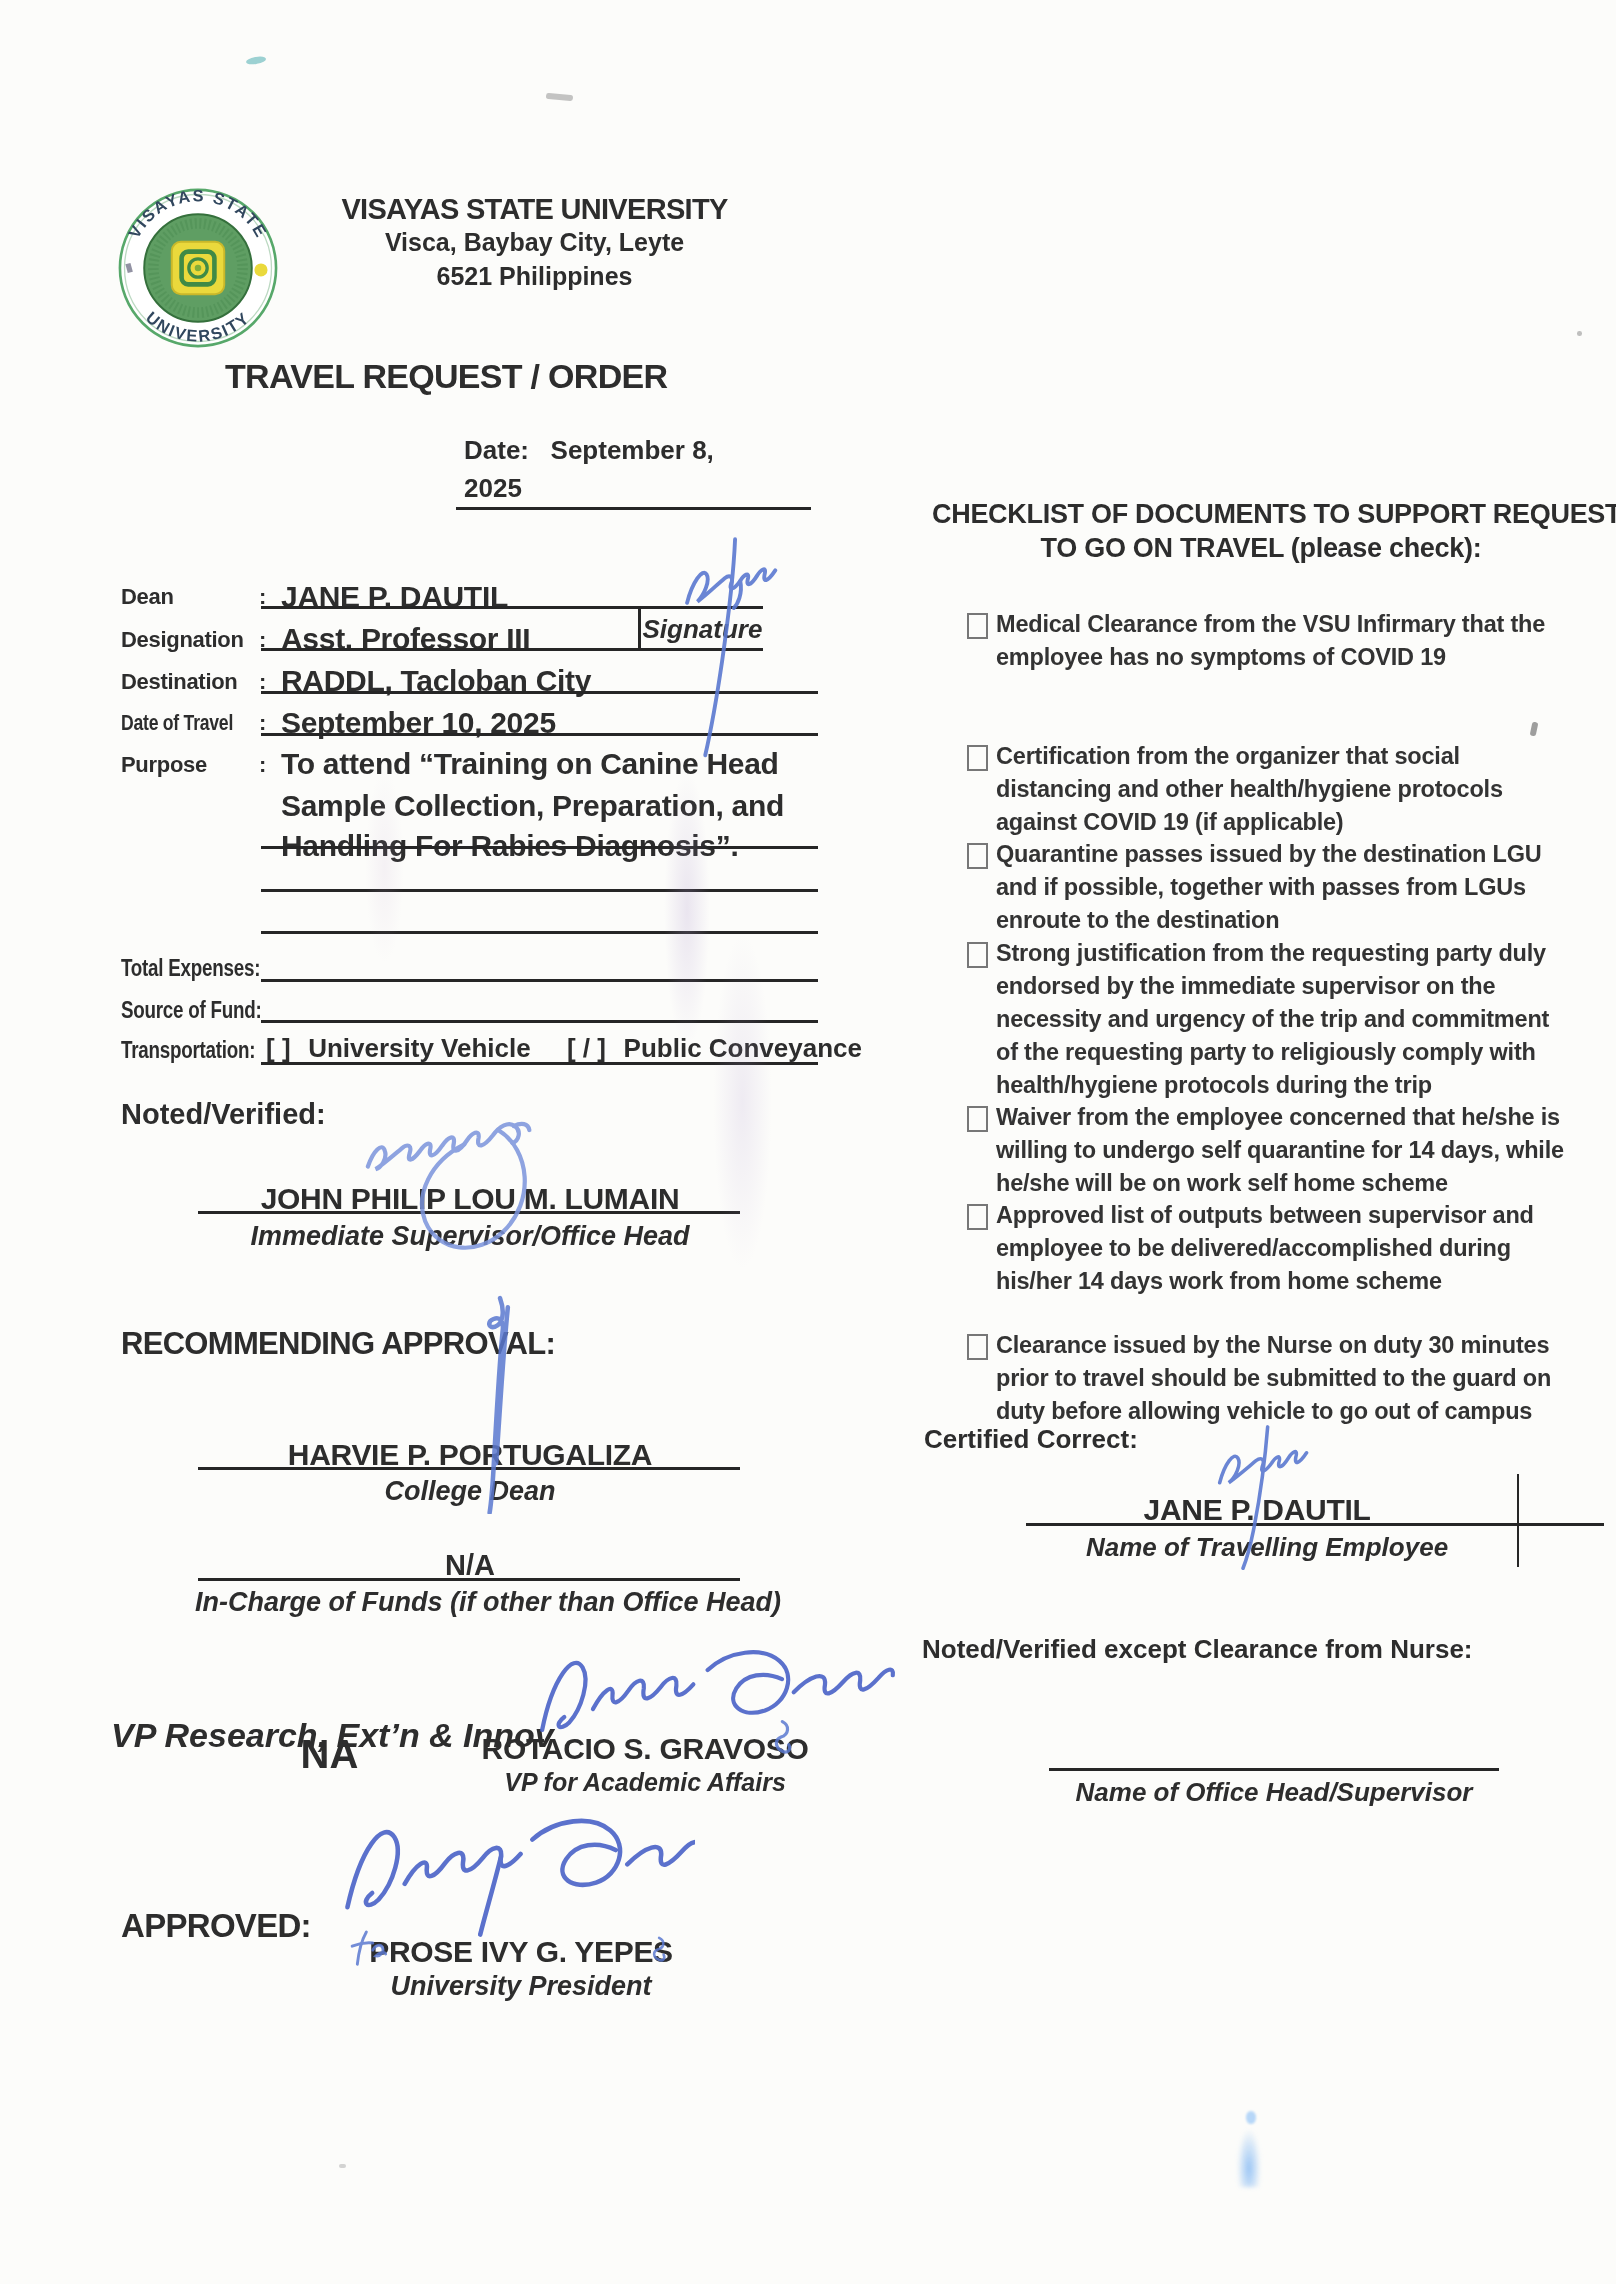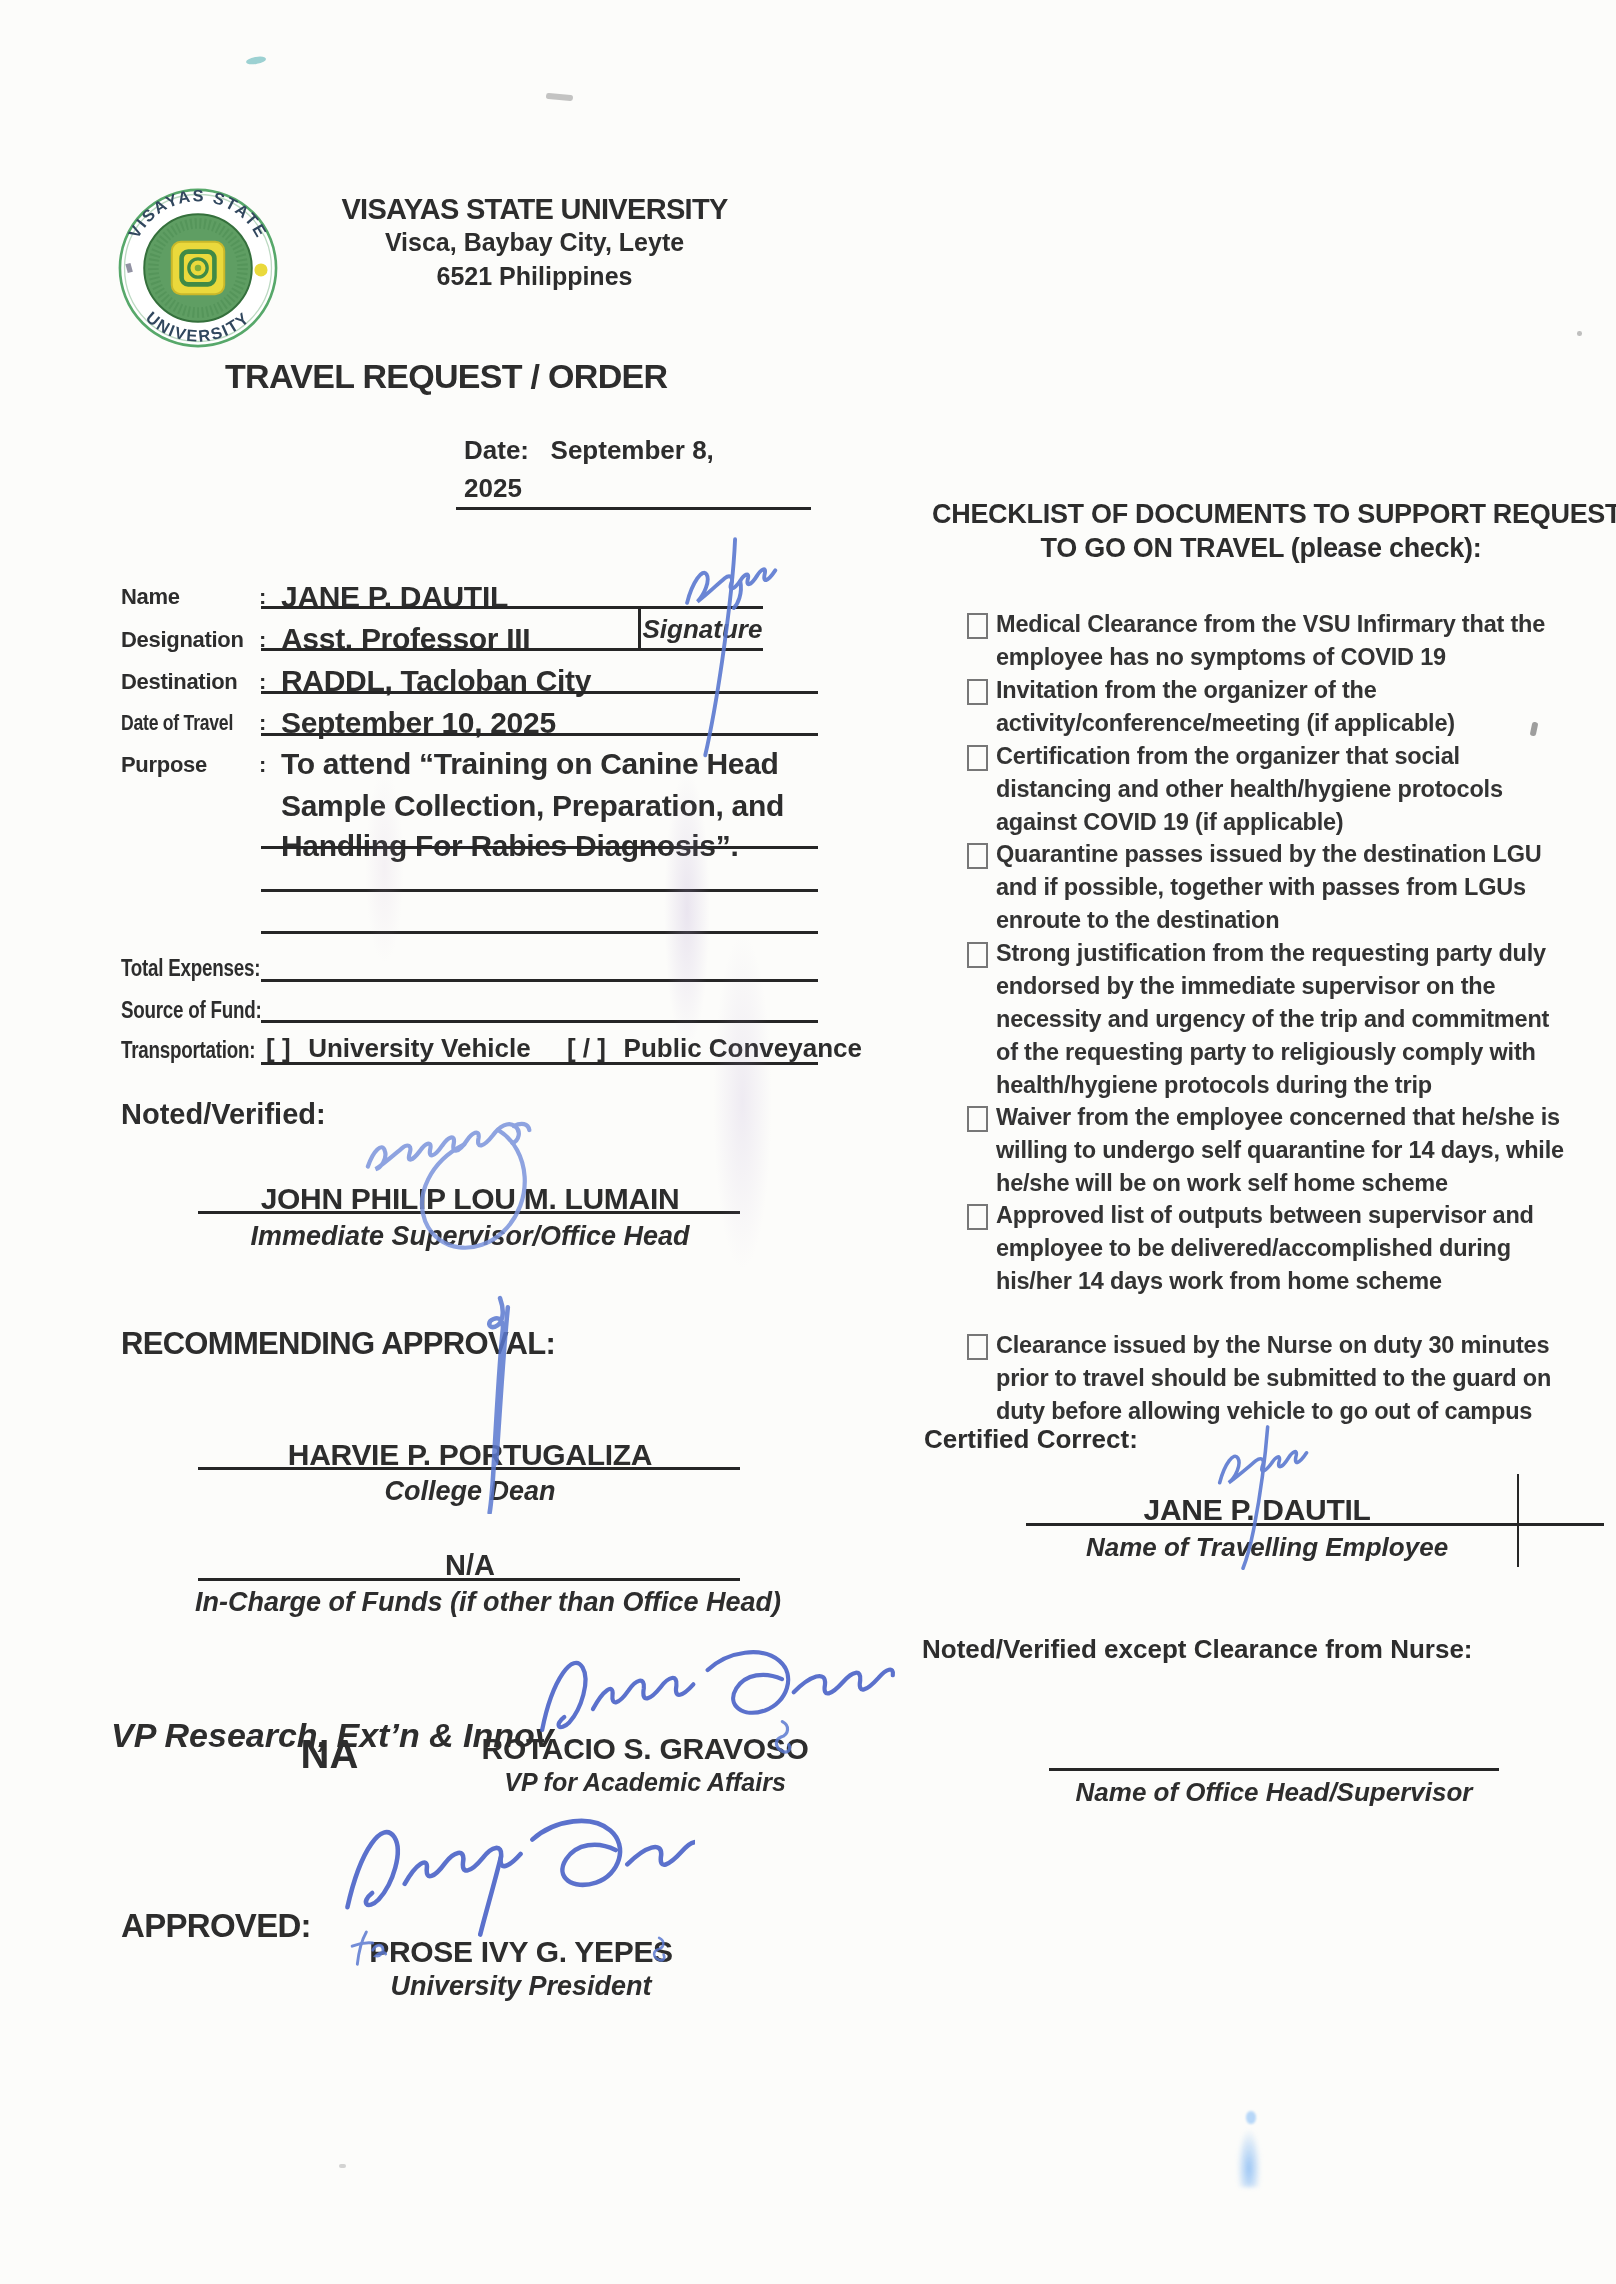--- a/index.html
+++ b/index.html
@@ -56,21 +56,21 @@
 
   <div class="abs b nw" style="left:225px;top:357px;font-size:34px;letter-spacing:-0.7px;">TRAVEL REQUEST / ORDER</div>
 
   <div class="abs b nw" style="left:464px;top:435px;font-size:26px;">
     <span>Date:</span>
     <span style="margin-left:14.3px;">September 8,</span>
   </div>
   <div class="abs b nw" style="left:464px;top:473px;font-size:26px;">2025</div>
   <div class="hline" style="left:456px;top:507px;width:355px;"></div>
 
-  <div class="abs lbl nw" style="left:121px;top:584px;">Name</div>
+  <div class="abs lbl nw" style="left:121px;top:584px;">Dean</div>
   <div class="abs lbl" style="left:259px;top:584px;">:</div>
   <div class="abs val nw" style="left:281px;top:580px;">JANE P. DAUTIL</div>
   <div class="hline" style="left:261px;top:606px;width:502px;"></div>
 
   <div class="abs lbl nw" style="left:121px;top:627px;">Designation</div>
   <div class="abs lbl" style="left:259px;top:627px;">:</div>
   <div class="abs val nw" style="left:281px;top:622px;">Asst. Professor III</div>
   <div class="hline" style="left:261px;top:648px;width:502px;"></div>
   <div class="vline" style="left:638px;top:606px;height:45px;"></div>
   <div class="abs cap ctr nw" style="left:642px;top:614px;width:121px;font-size:26px;">Signature</div>
@@ -132,25 +132,20 @@
   <div class="abs b ctr nw" style="left:280px;top:1935px;width:482px;font-size:30px;letter-spacing:-0.3px;">PROSE IVY G. YEPES</div>
   <div class="abs cap ctr nw" style="left:280px;top:1971px;width:482px;font-size:27px;">University President</div>
 
   <div class="abs b ctr nw" style="left:932px;top:499px;width:658px;font-size:27px;letter-spacing:-0.3px;">CHECKLIST OF DOCUMENTS TO SUPPORT REQUEST</div>
   <div class="abs b ctr nw" style="left:932px;top:533px;width:658px;font-size:27px;letter-spacing:-0.3px;">TO GO ON TRAVEL (please check):</div>
 
   <div class="check-item" style="top:608px;">
     <span class="cbox"></span>
     <div class="cline">Medical Clearance from the VSU Infirmary that the</div>
     <div class="cline">employee has no symptoms of COVID 19</div>
-  </div>
-  <div class="check-item" style="top:674px;">
-    <span class="cbox"></span>
-    <div class="cline">Invitation from the organizer of the</div>
-    <div class="cline">activity/conference/meeting (if applicable)</div>
   </div>
   <div class="check-item" style="top:740px;">
     <span class="cbox"></span>
     <div class="cline">Certification from the organizer that social</div>
     <div class="cline">distancing and other health/hygiene protocols</div>
     <div class="cline">against COVID 19 (if applicable)</div>
   </div>
   <div class="check-item" style="top:838px;">
     <span class="cbox"></span>
     <div class="cline">Quarantine passes issued by the destination LGU</div>

